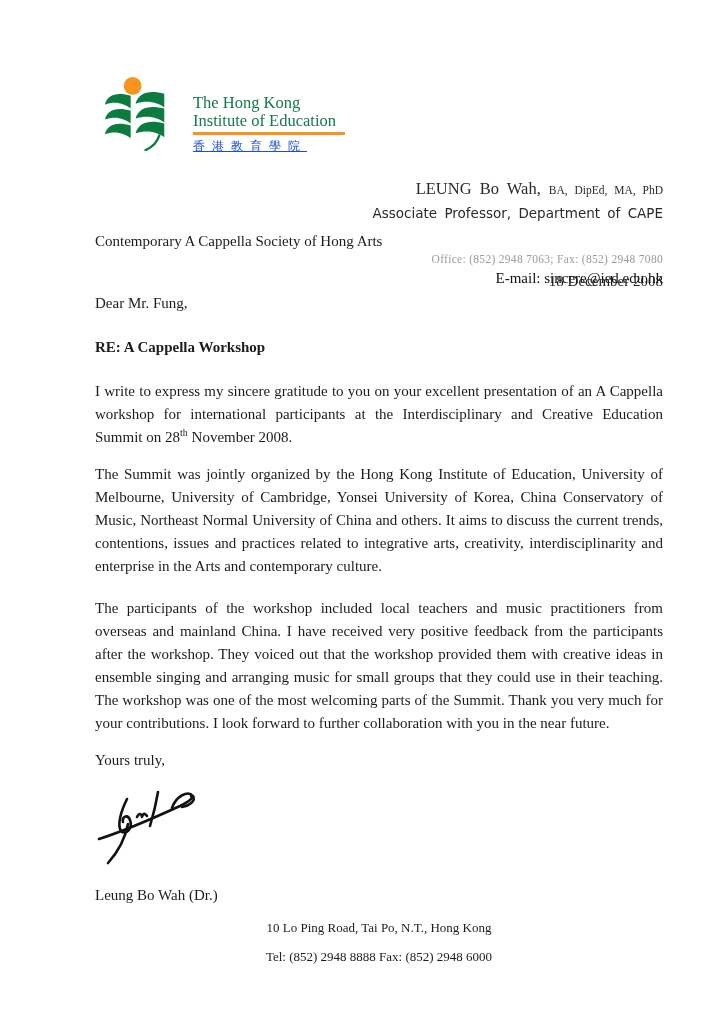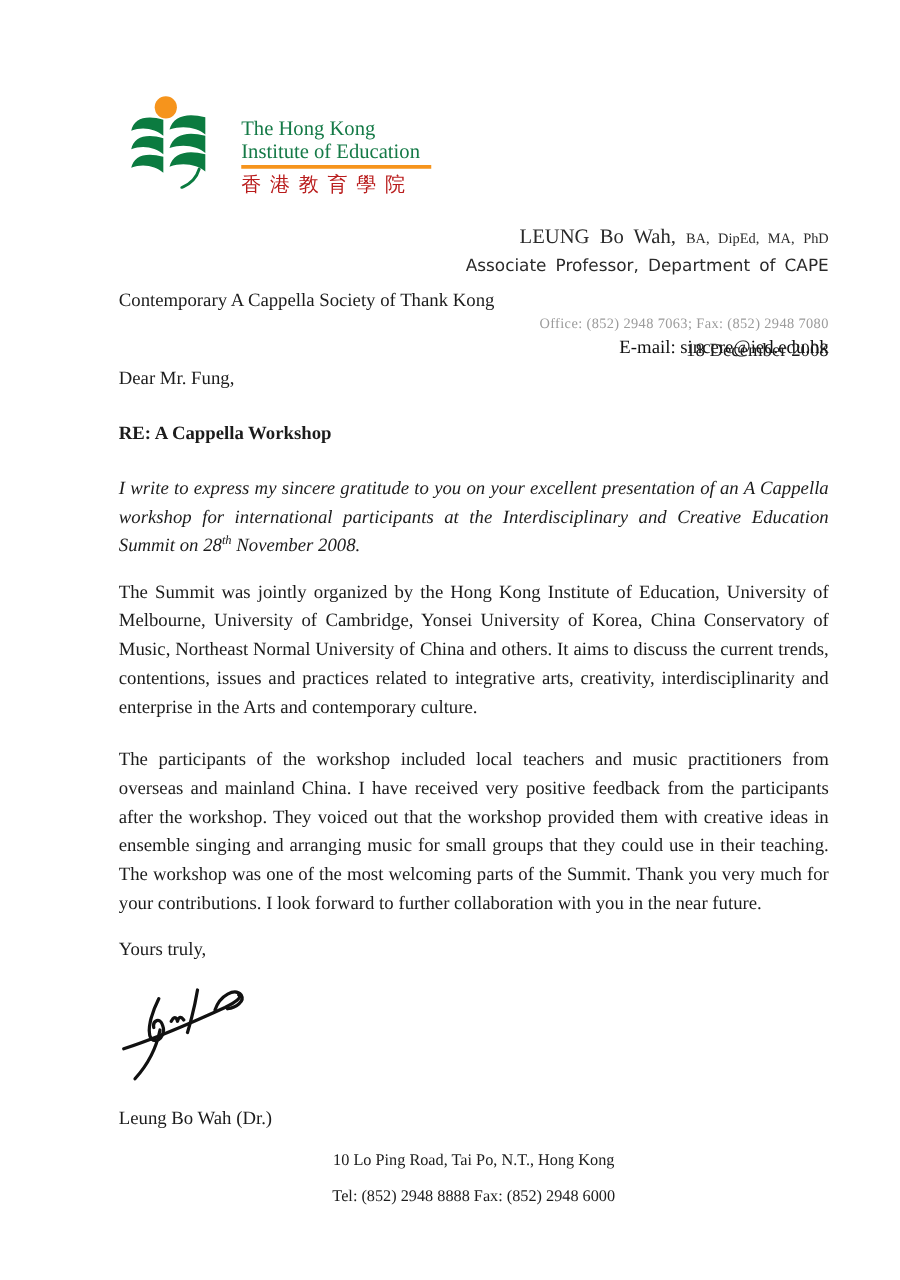--- a/index.html
+++ b/index.html
@@ -19,25 +19,26 @@
   .logo-icon { width: 84px; height: 76px; }
   .logo-text { margin-left: 6px; padding-top: 18px; }
   .logo-en {
     color: #157a47;
     font-size: 16.5px;
     line-height: 18px;
     font-family: "Liberation Serif", serif;
   }
   .logo-rule { height: 3px; background: #f6941c; margin: 2px 0 3px 0; width: 152px; }
   .logo-cn {
-    color: #b91c1c;
-    font-size: 16px;
+    color: #1d4ed8;
+    font-size: 12px;
     letter-spacing: 7px;
     font-family: "DejaVu Sans", sans-serif;
     white-space: nowrap;
+    text-decoration: underline;
   }
 
   
   .sender { position: absolute; left: 200px; right: 57px; top: 131px; text-align: right; }
   .sender-name-line {
     font-family: Liberation Serif, serif;
     color: #2a2a2a;
     word-spacing: 4px;
     margin-bottom: 6px;
     margin-top: 48px;
@@ -59,21 +60,21 @@
   }
   .sender-email { font-size: 15px; color: #111; }
 
   
   .block { position: absolute; left: 95px; right: 57px; font-size: 15px; }
   .recipient { top: 230px; line-height: 22px; }
   .date-line { top: 273px; text-align: right; }
   .salutation { top: 295px; }
   .subject { top: 339px; font-weight: bold; }
   .para { text-align: justify; line-height: 23px; }
-  .para-1 { top: 380px; font-style: italic; }
+  .para-1 { top: 380px; }
   .para-2 { top: 463px; }
   .para-3 { top: 597px; }
   .closing { top: 752px; }
   .signatory { top: 887px; }
   sup { font-size: 10px; vertical-align: super; line-height: 0; }
 
   
   .signature { position: absolute; left: 96px; top: 777px; width: 112px; height: 92px; }
   .signature svg { width: 100%; height: 100%; }
 
@@ -116,21 +117,21 @@
     <div class="sender-name-line">
       <span class="sender-name">LEUNG Bo Wah,</span>
       <span class="sender-creds">BA, DipEd, MA, PhD</span>
     </div>
     <div class="sender-title">Associate Professor, Department of CAPE</div>
     <div class="sender-office">Office: (852) 2948 7063; Fax: (852) 2948 7080</div>
     <div class="sender-email">E-mail: sincere@ied.edu.hk</div>
   </div>
 
   <div class="block recipient">
-    <div>Contemporary A Cappella Society of Thank Kong</div>
+    <div>Contemporary A Cappella Society of Hong Arts</div>
   </div>
 
   <div class="block date-line">18 December 2008</div>
 
   <div class="block salutation">Dear Mr. Fung,</div>
 
   <div class="block subject">RE: A Cappella Workshop</div>
 
   <div class="block para para-1"><span>I write to express my sincere gratitude to you on your excellent presentation of an A Cappella workshop for international participants at the Interdisciplinary and Creative Education Summit on 28</span><sup>th</sup><span> November 2008.</span></div>
 

